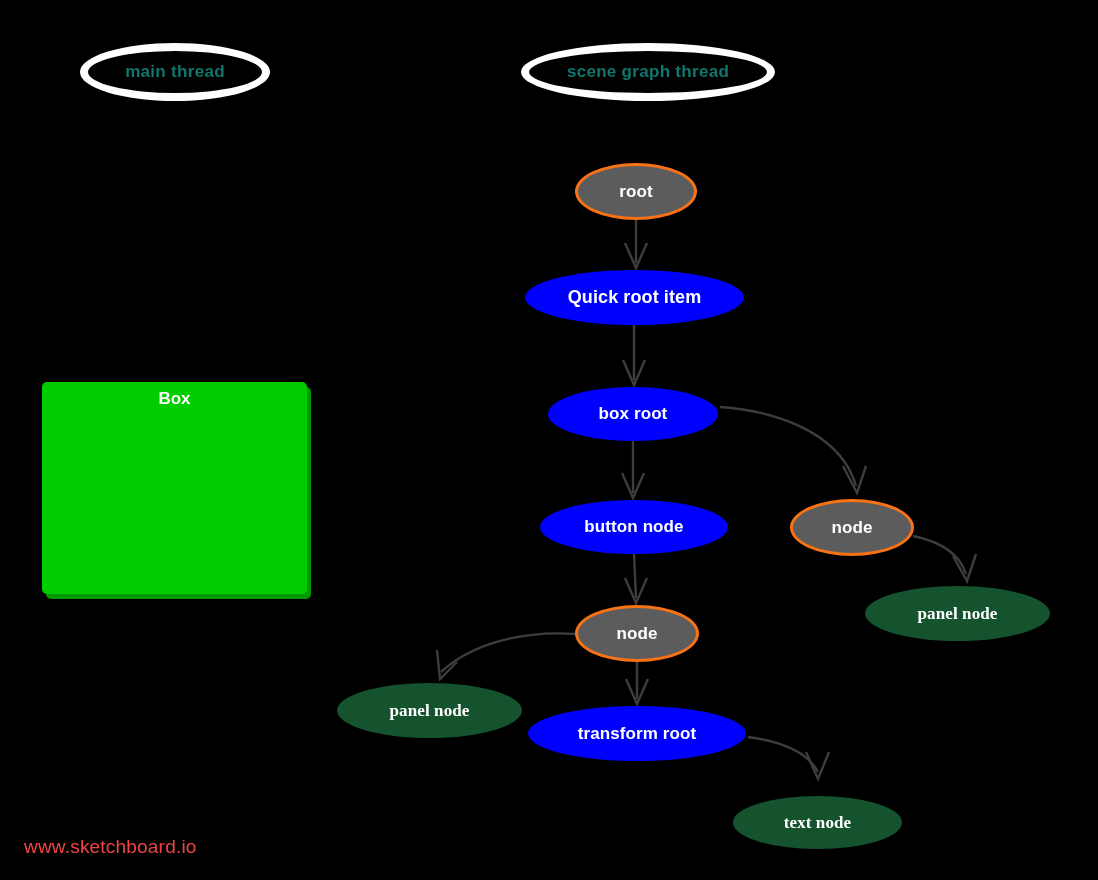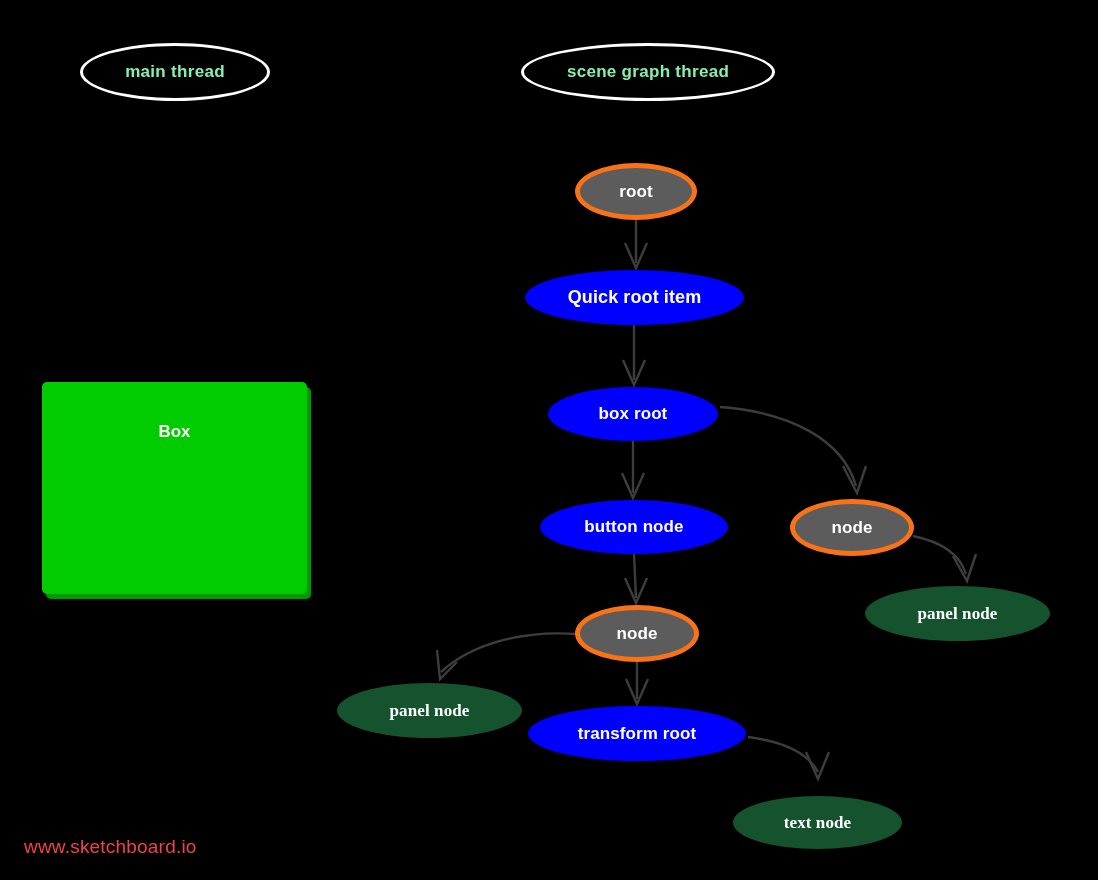--- a/index.html
+++ b/index.html
@@ -39,37 +39,37 @@
   }
 
   .ellipse {
     border-radius: 50%;
   }
 
   
   .lane {
     position: absolute;
     box-sizing: border-box;
-    border: 3px solid #ffffff;
+    border: 8px solid #ffffff;
     border-radius: 50%;
     display: flex;
     align-items: center;
     justify-content: center;
-    color: #86efac;
+    color: #0f766e;
     font-weight: bold;
     font-size: 17px;
     letter-spacing: 0.3px;
     background: transparent;
     white-space: nowrap;
   }
 
   
   .n-gray {
     background: #5c5c5c;
-    border: 5px solid #f97316;
+    border: 3px solid #f97316;
   }
   .n-blue {
     background: #0000ff;
     text-align: right;
   }
   .n-red {
     background: #14532d;
     font-family: Liberation Serif, serif;
   }
 
@@ -167,21 +167,21 @@
     </g>
   </svg>
 
   <div class="lane" style="left:80px; top:43px; width:190px; height:58px;">
     <span>main thread</span>
   </div>
   <div class="lane" style="left:521px; top:43px; width:254px; height:58px;">
     <span>scene graph thread</span>
   </div>
 
-  <div class="rect r-green" style="left:42px; top:382px; width:265px; height:212px; padding-top:40px; font-size:17px;">
+  <div class="rect r-green" style="left:42px; top:382px; width:265px; height:212px; padding-top:7px; font-size:17px;">
     <span>Box</span>
   </div>
 
   <div class="node ellipse n-gray" style="left:575px; top:163px; width:122px; height:57px; font-size:17px;">
     <span>root</span>
   </div>
 
   <div class="node ellipse n-blue" style="left:525px; top:270px; width:219px; height:55px; font-size:18px;">
     <span>Quick root item</span>
   </div>

